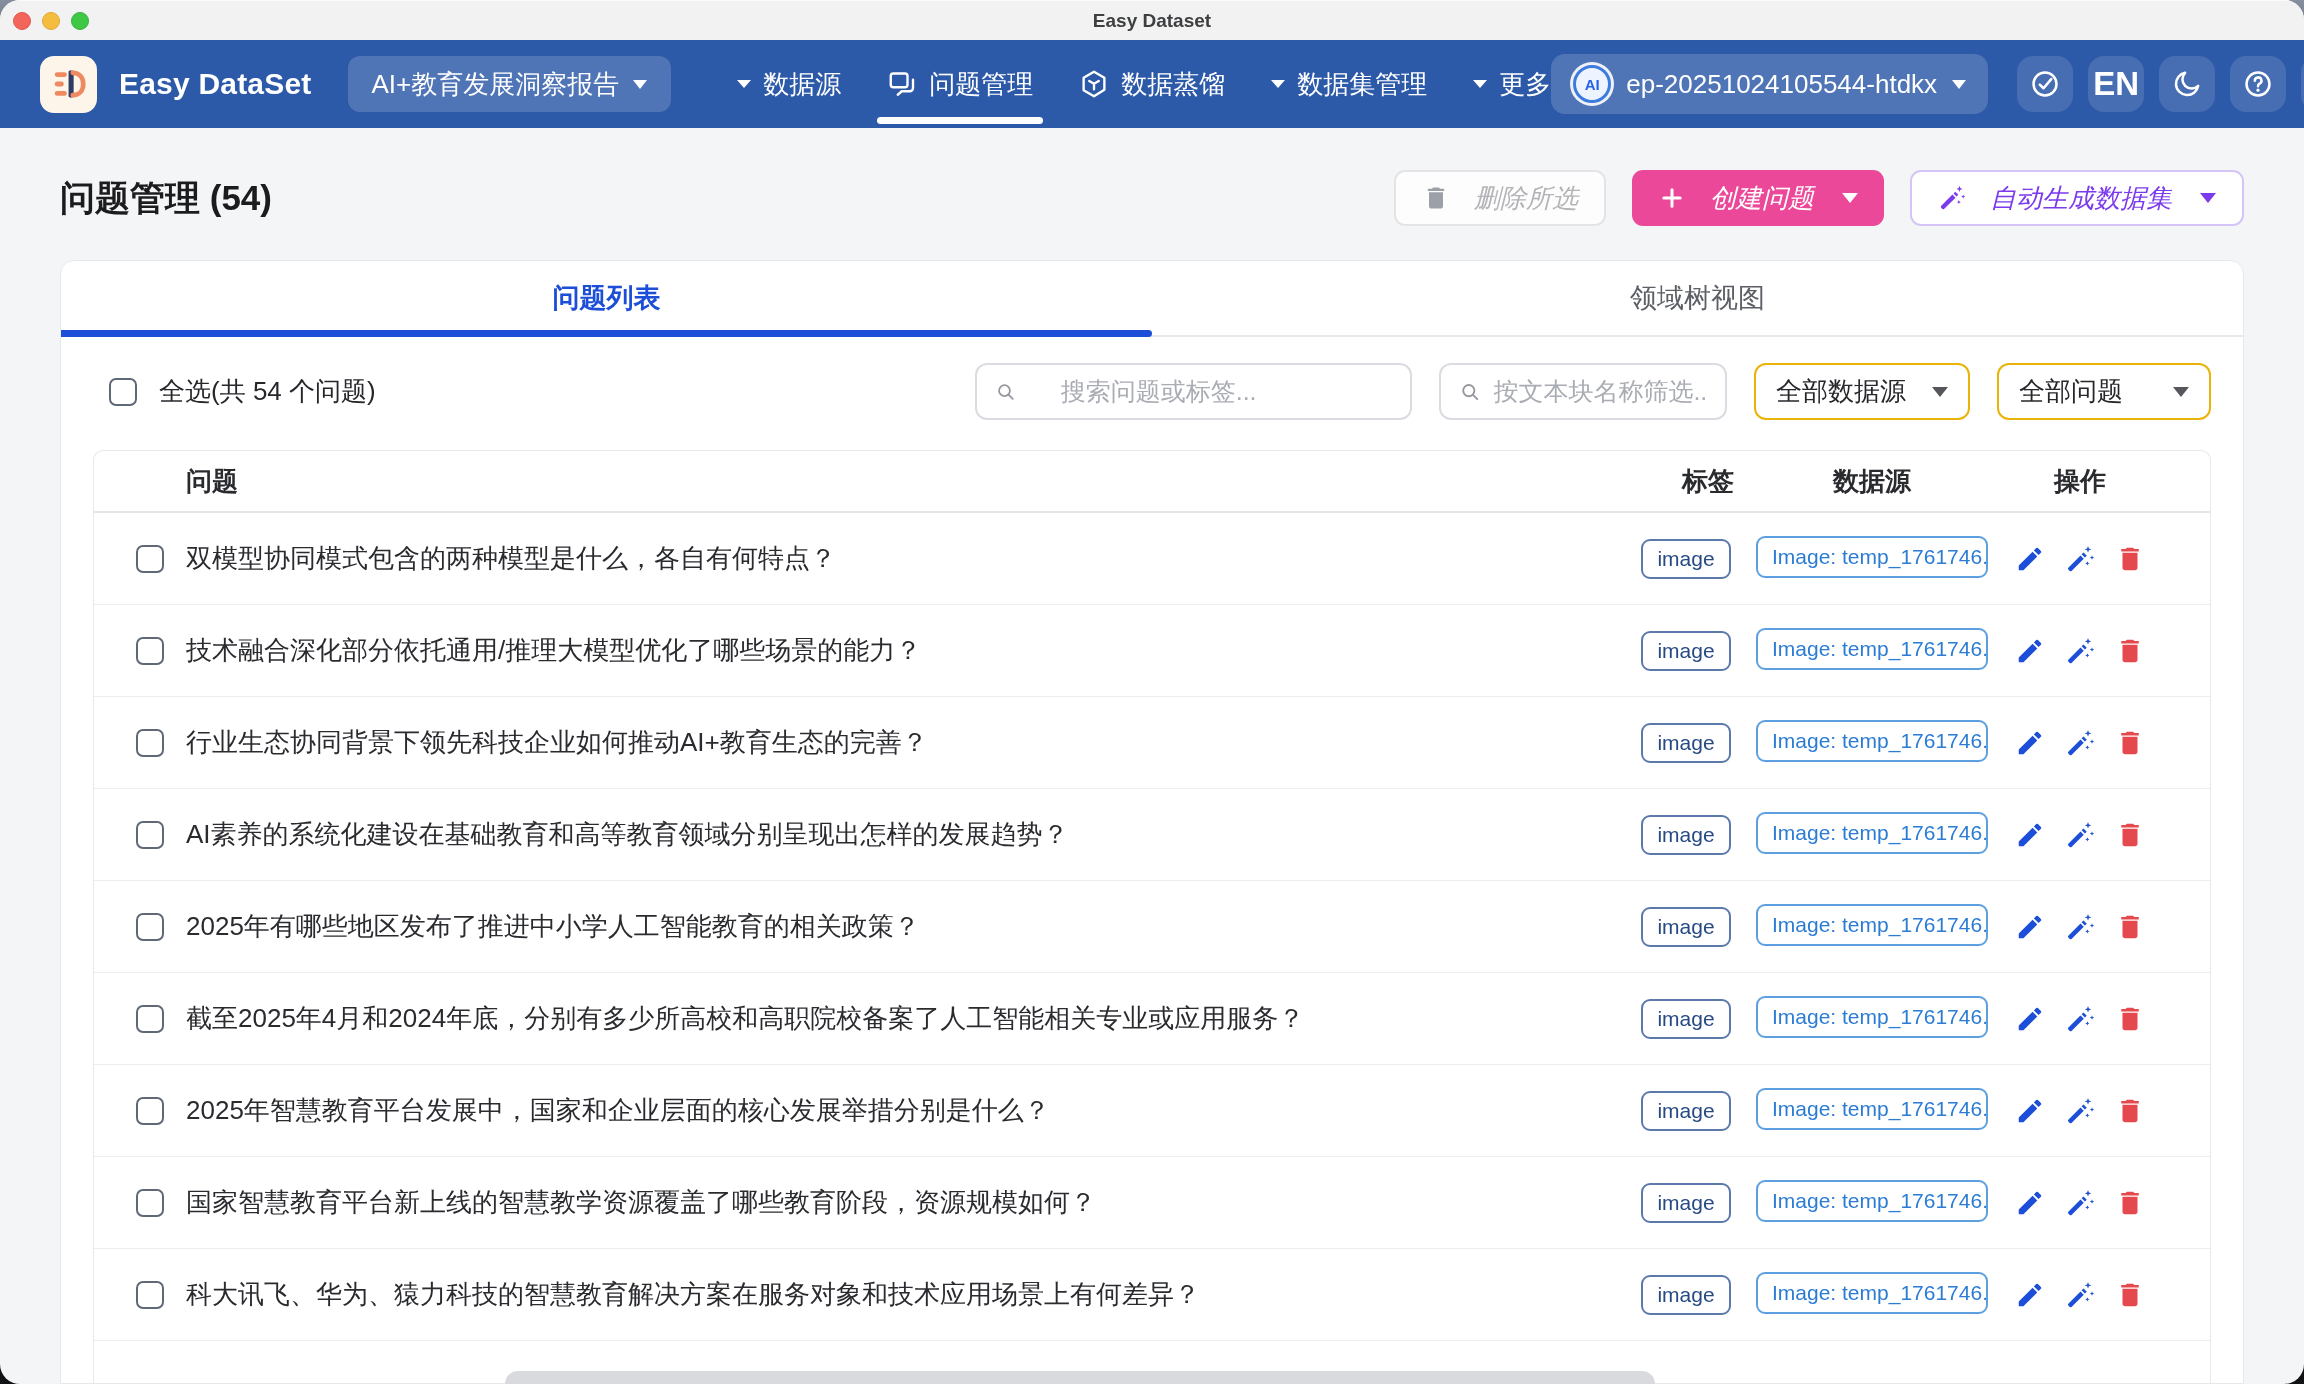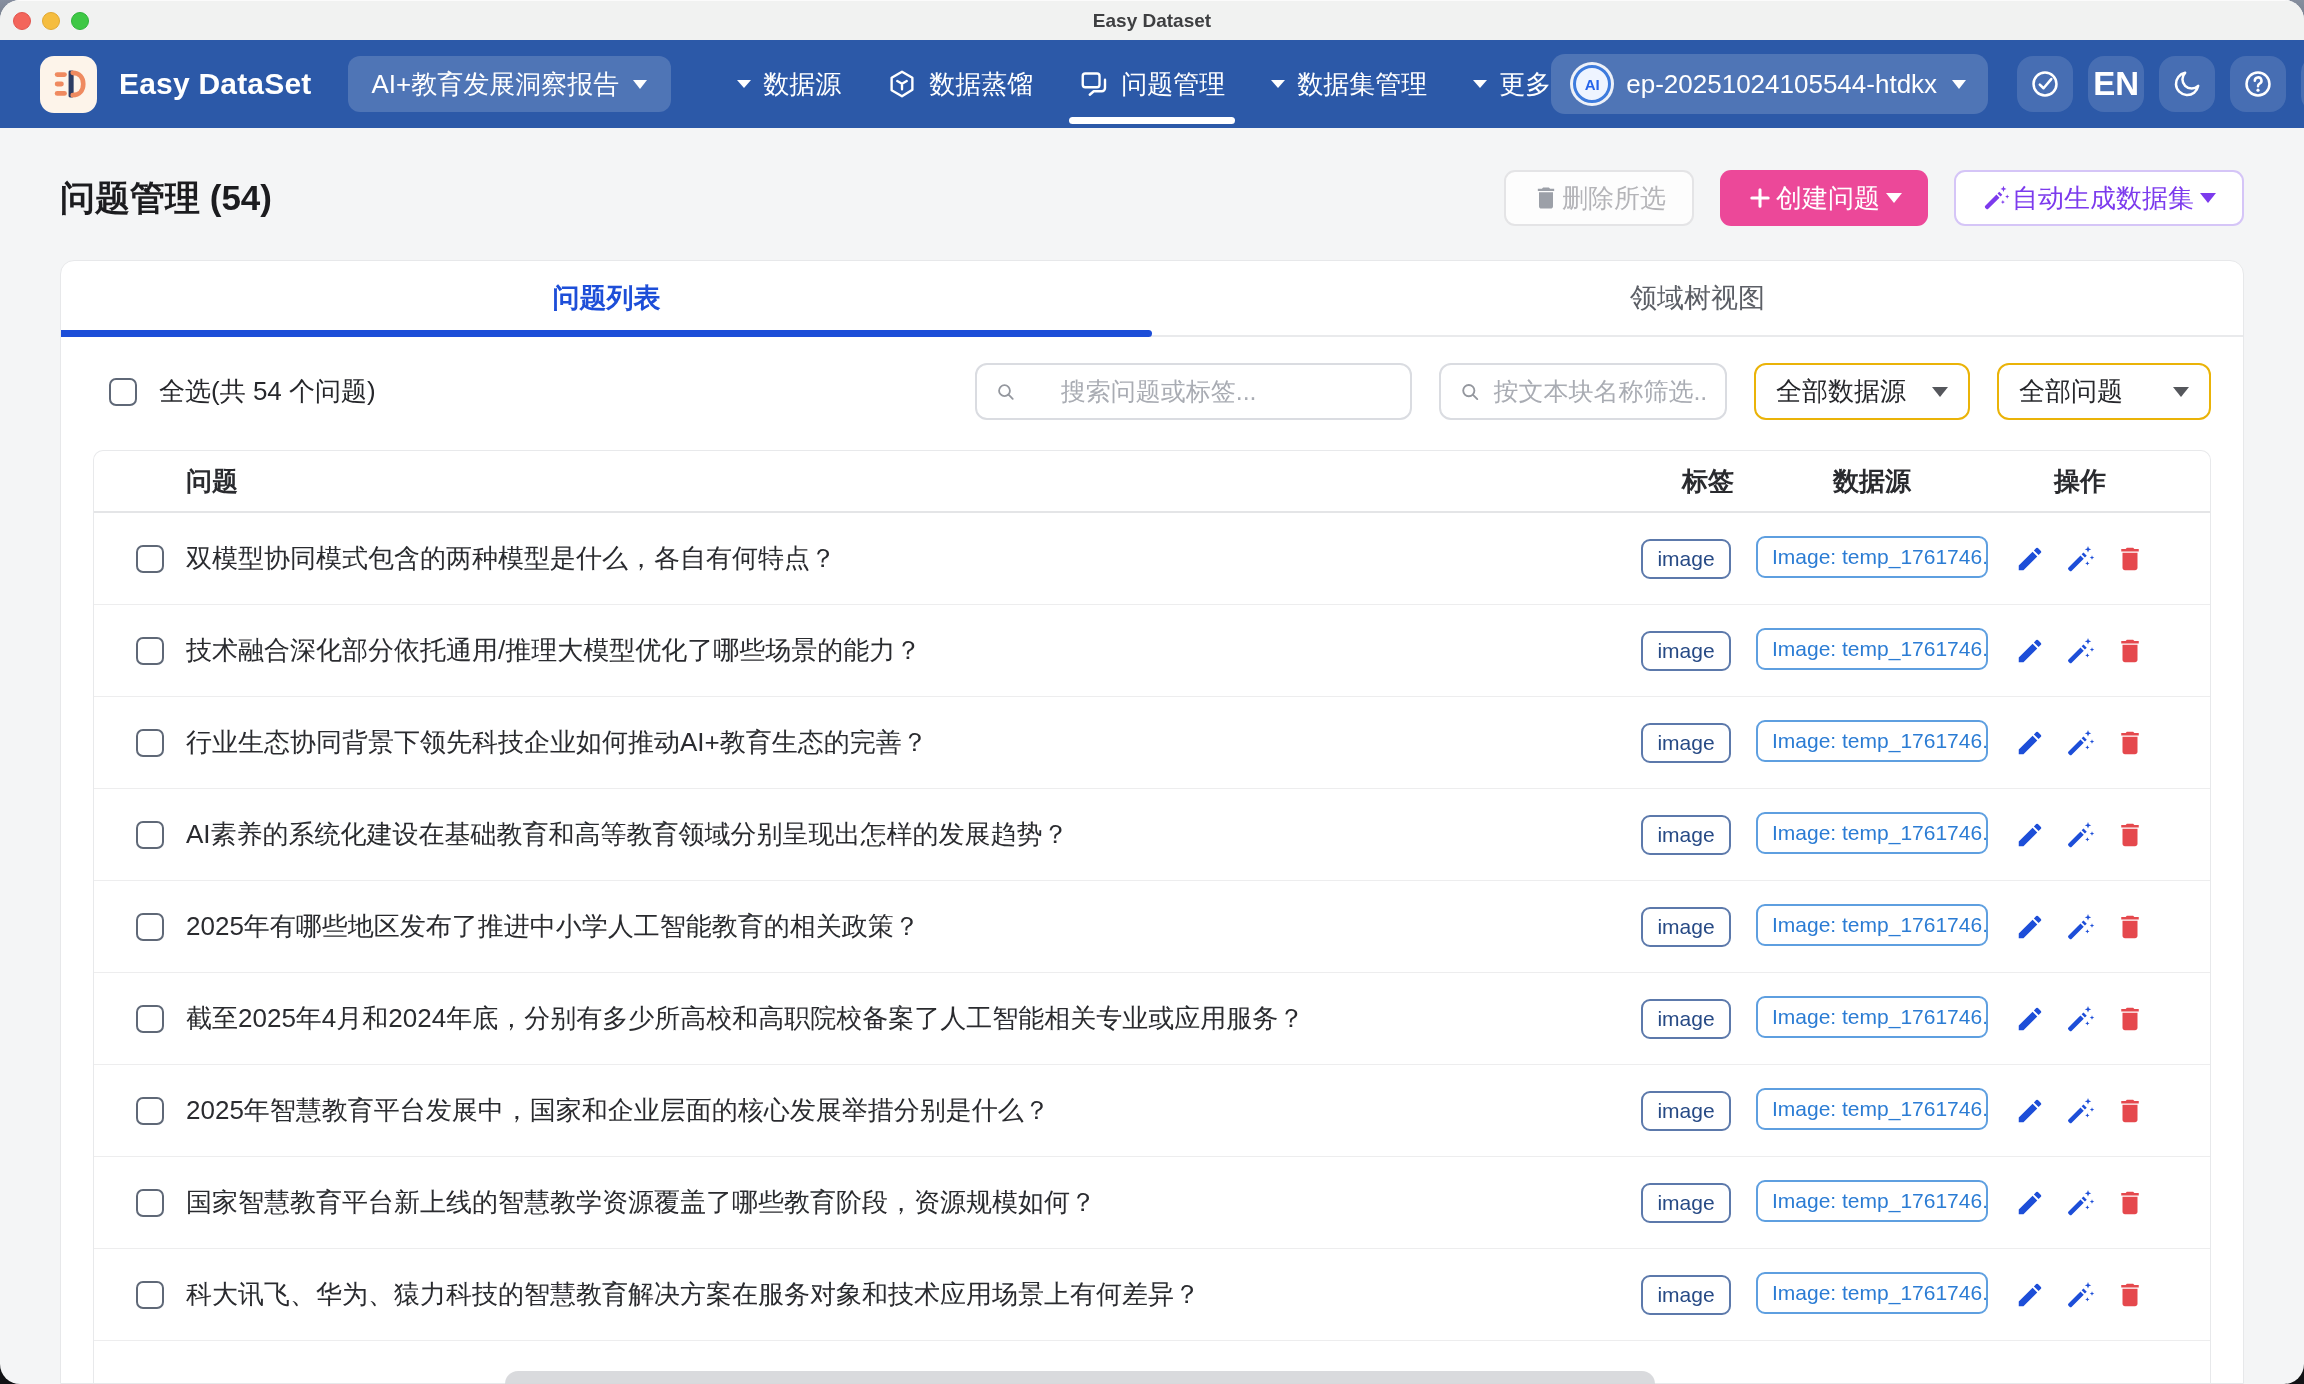--- a/index.html
+++ b/index.html
@@ -76,22 +76,22 @@
     width:56px; height:56px; border-radius:16px; background:rgba(255,255,255,.13);
     display:flex; align-items:center; justify-content:center; color:#fff; cursor:pointer;
     font-size:33px; font-weight:600;
   }
   .icon-btn svg { width:32px; height:32px; }
   
   .content { flex:1; padding:0 60px; display:flex; flex-direction:column; overflow:hidden; }
   .page-head { display:flex; align-items:center; padding:42px 0 34px; }
   .page-title { font-size:35px; font-weight:700; color:#1c1c1f; }
   .head-actions { margin-left:auto; display:flex; gap:26px; }
-  .btn { height:56px; border-radius:11px; display:flex; align-items:center; gap:2px;
-         padding:0 26px; font-size:26px; cursor:pointer; white-space:nowrap; }
+  .btn { height:56px; border-radius:11px; display:flex; align-items:center; gap:24px;
+         padding:0 26px; font-size:26px; cursor:pointer; white-space:nowrap;font-style:italic; }
   .btn svg { width:28px; height:28px; }
   .btn.disabled { background:#fdfdfd; border:2px solid #e4e4e6; color:#b4b4b8; cursor:default; }
   .btn.primary  { background:#ec4899; color:#fff; border:none; font-weight:500; }
   .btn.outline-purple { background:#fff; border:2px solid #d5c5f7; color:#7c3aed; font-weight:500; }
   .caret-sm { width:0; height:0; border-left:8px solid transparent; border-right:8px solid transparent;
               border-top:10px solid currentColor; display:inline-block; margin-left:4px; }
   
   .card { background:#fff; border:1.5px solid #e7e8ea; border-radius:14px 14px 0 0;
           flex:1; display:flex; flex-direction:column; overflow:hidden; }
   .tabs { display:flex; border-bottom:2px solid #e9eaec; height:76px; flex:0 0 76px; }
@@ -223,31 +223,31 @@
     <div class="proj-pill">
       <span>AI+教育发展洞察报告</span>
       <span class="cw"></span>
     </div>
 
     <div class="nav-items">
       <div class="nav-item">
         <span class="cw" style="border-top-width:8px"></span>
         <span>数据源</span>
       </div>
+      <div class="nav-item active">
+        <svg class="nico">
+            <use href="#i-chat"></use>
+          </svg>
+        <span>问题管理</span>
+      </div>
       <div class="nav-item">
         <svg class="nico">
             <use href="#i-hex"></use>
           </svg>
         <span>数据蒸馏</span>
-      </div>
-      <div class="nav-item active">
-        <svg class="nico">
-            <use href="#i-chat"></use>
-          </svg>
-        <span>问题管理</span>
       </div>
       <div class="nav-item">
         <span class="cw" style="border-top-width:8px"></span>
         <span>数据集管理</span>
       </div>
       <div class="nav-item">
         <span class="cw" style="border-top-width:8px"></span>
         <span>更多</span>
       </div>
     </div>

